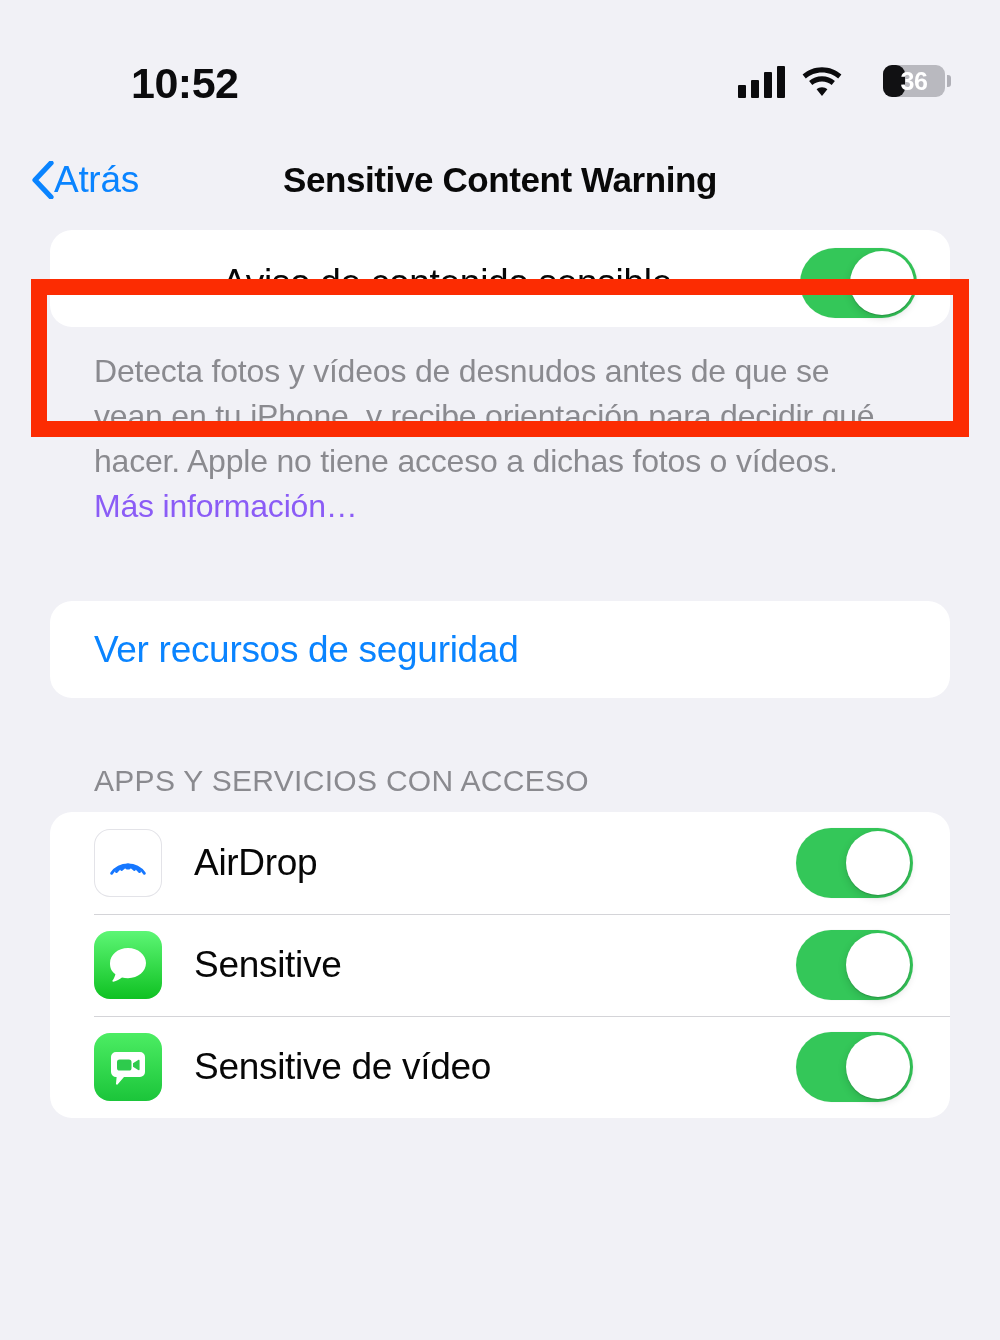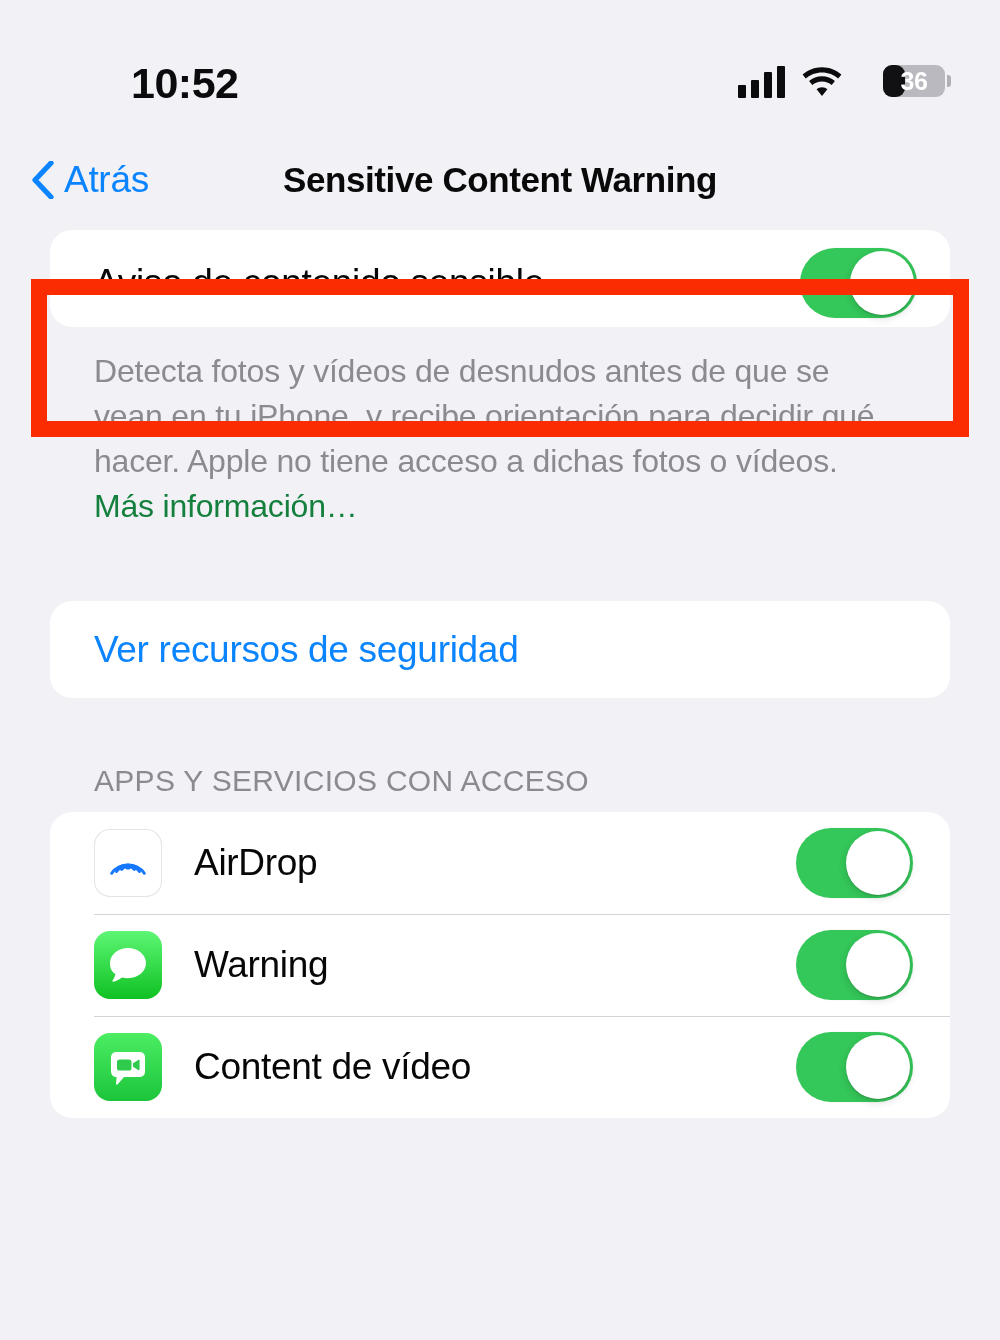--- a/index.html
+++ b/index.html
@@ -114,21 +114,20 @@
     width: 1000px;
     height: 80px;
   }
   .nav-back {
     position: absolute;
     left: 32px;
     top: 0;
     height: 80px;
     display: flex;
     align-items: center;
-    gap: 10px;
     cursor: pointer;
   }
   .nav-back .chev {
     width: 22px;
     height: 38px;
     display: block;
   }
   .nav-back .label {
     font-size: 37px;
     color: #0a84ff;
@@ -162,20 +161,21 @@
     background: #ffffff;
     border-radius: 22px;
   }
 
   .row-toggle {
     height: 97px;
     display: flex;
     align-items: center;
     padding: 8px 33px 0 44px;
     box-sizing: border-box;
+    text-align: center;
   }
   .row-toggle .row-label {
     flex: 1;
     font-size: 37px;
     color: #070707;
     letter-spacing: -0.3px;
   }
 
   
   .switch {
@@ -200,21 +200,21 @@
   }
 
   .footnote {
     margin: 22px 94px 0 94px;
     font-size: 32px;
     line-height: 45px;
     color: #8a8a8f;
     letter-spacing: -0.2px;
   }
   .footnote .link {
-    color: #15803d;
+    color: #8b5cf6;
     cursor: pointer;
   }
 
   .link-card {
     margin-top: 72px;
   }
   .row-link {
     height: 97px;
     display: flex;
     align-items: center;
@@ -373,35 +373,35 @@
         <div class="knob"></div>
       </div>
     </div>
 
     <div class="app-row">
       <div class="app-icon messages">
         <svg width="56" height="56" viewBox="0 0 56 56">
           <path d="M28 11c10.1 0 18 6.7 18 15.1 0 8.4-7.9 15.1-18 15.1-2.1 0-4.1-.3-6-.8-2.3 1.9-5.4 3.6-8.6 4.3-.8.2-1.3-.5-.9-1.1 1.3-1.9 2.5-4.3 2.9-6.4C11.1 34.5 10 30.6 10 26.1 10 17.7 17.9 11 28 11z" fill="#ffffff"></path>
         </svg>
       </div>
-      <div class="app-name">Warning</div>
+      <div class="app-name">Sensitive</div>
       <div class="switch">
         <div class="knob"></div>
       </div>
     </div>
 
     <div class="app-row">
       <div class="app-icon videomsg">
         <svg width="56" height="56" viewBox="0 0 56 56">
           <path d="M16 13h24a5 5 0 0 1 5 5v15a5 5 0 0 1-5 5H24l-6.5 7.4c-.6.7-1.6.2-1.5-.6l.6-6.9A5 5 0 0 1 11 33V18a5 5 0 0 1 5-5z" fill="#ffffff"></path>
           <rect x="17" y="20.5" width="14.5" height="11" rx="2.6" fill="#2ecb4d"></rect>
           <path d="M33 24.2l5.2-3.2c.6-.4 1.4 0 1.4.8v8.4c0 .8-.8 1.2-1.4.8L33 27.8z" fill="#2ecb4d"></path>
         </svg>
       </div>
-      <div class="app-name">Content de vídeo</div>
+      <div class="app-name">Sensitive de vídeo</div>
       <div class="switch">
         <div class="knob"></div>
       </div>
     </div>
 
   </div>
 </div>
 
 <div class="highlight-box"></div>
 

